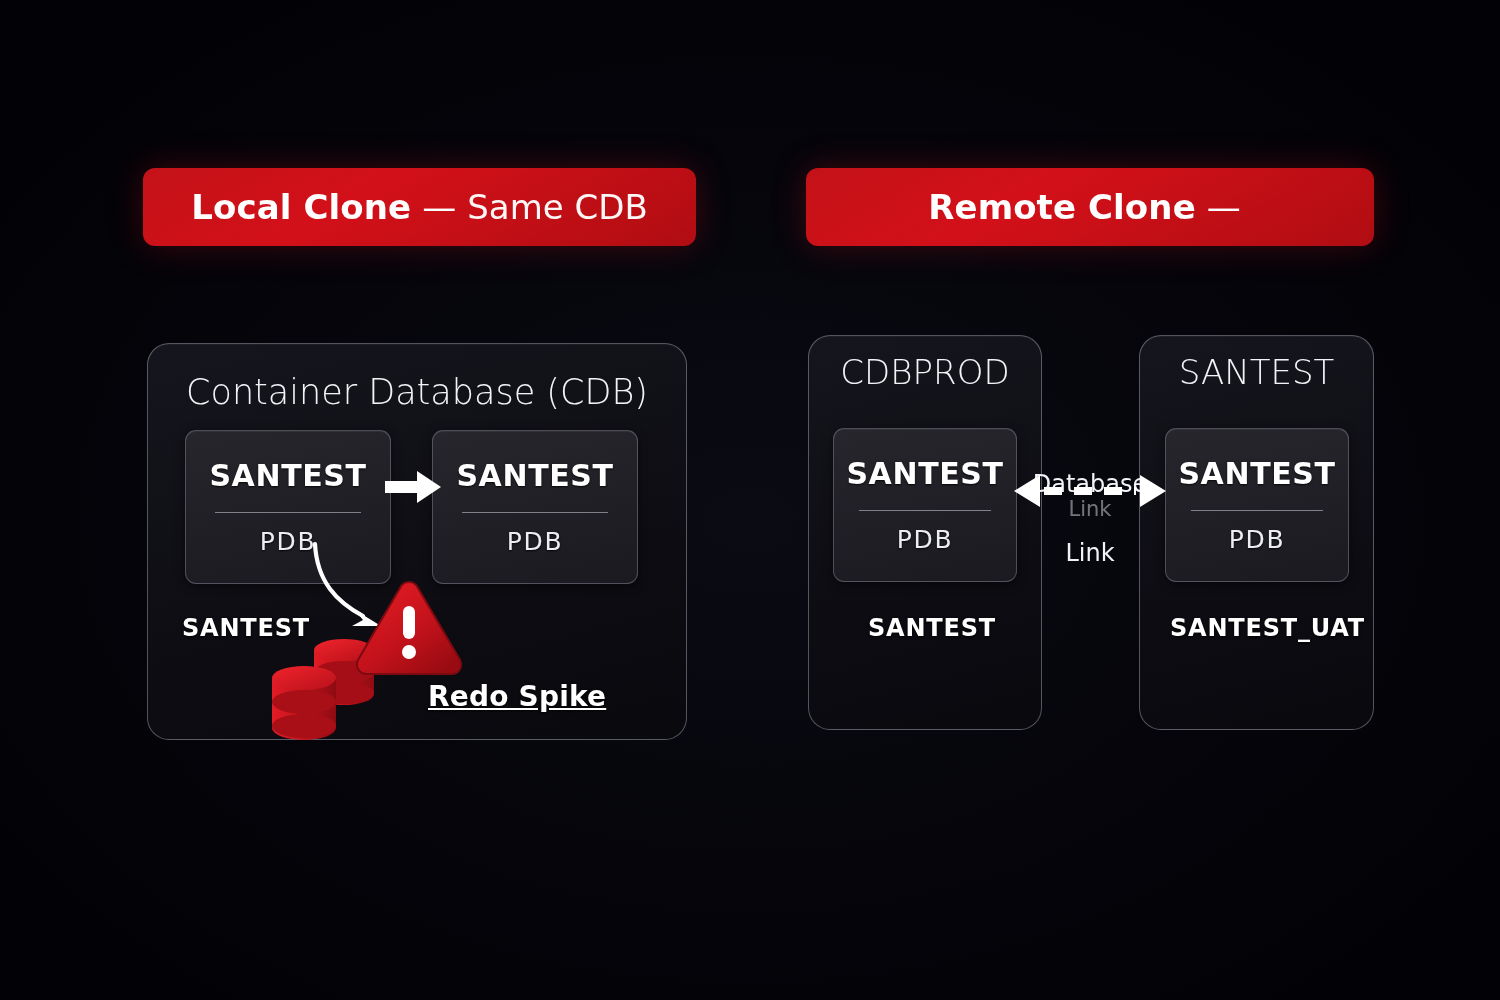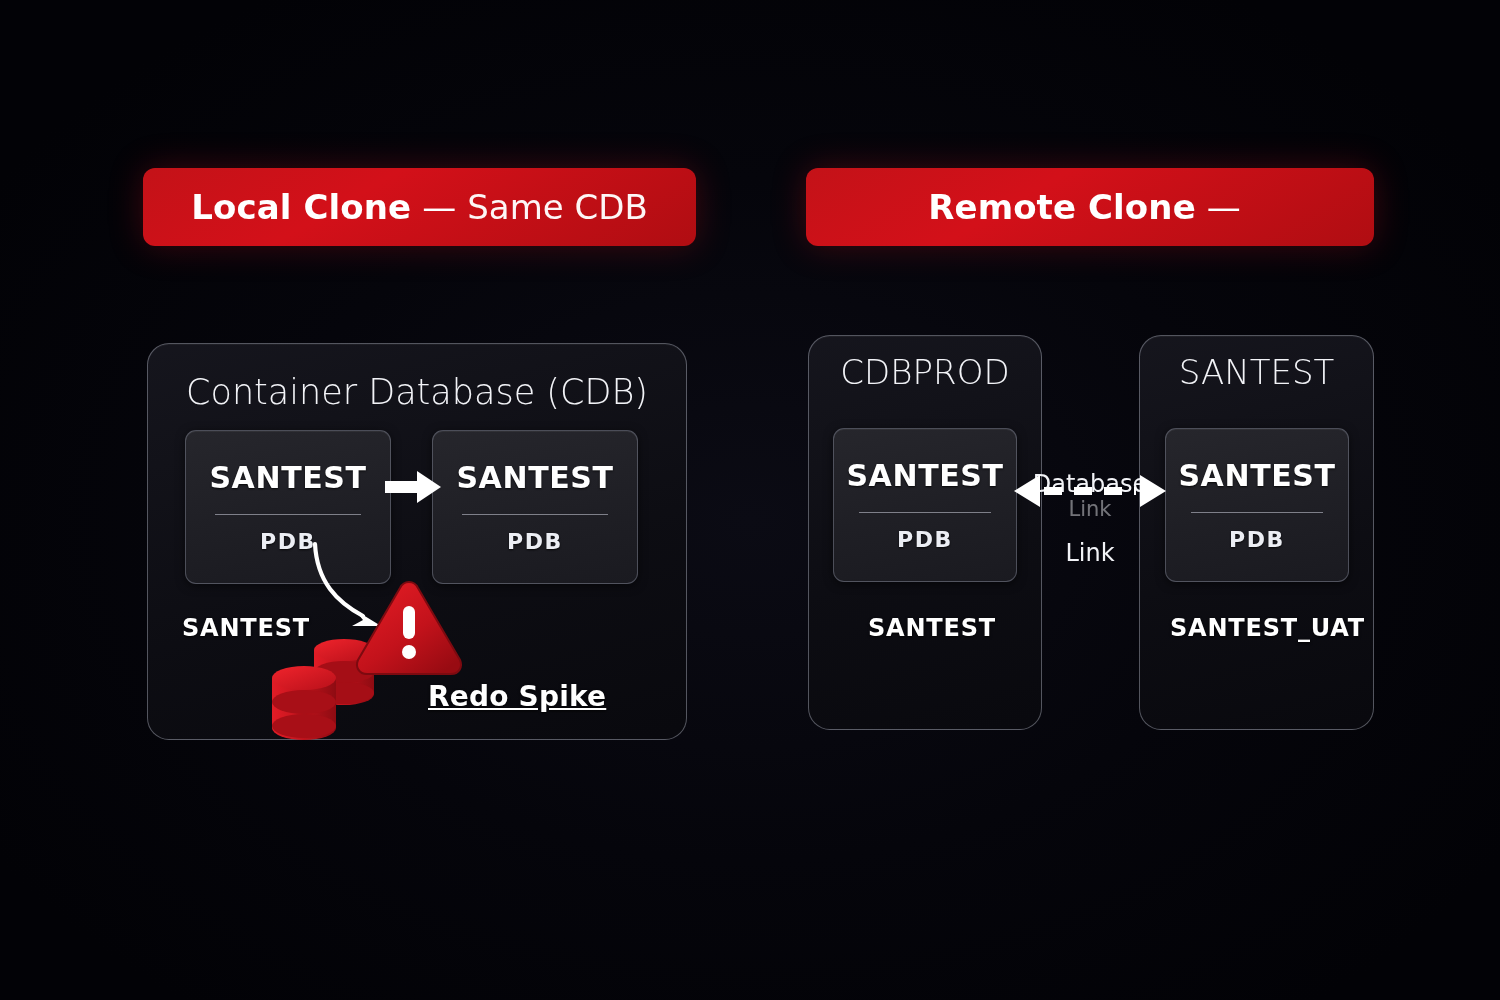--- a/index.html
+++ b/index.html
@@ -94,22 +94,22 @@
     text-shadow: 0 1px 2px rgba(0,0,0,0.8);
   }
   .pdb-rule {
     width: 72%;
     height: 1.4px;
     background: rgba(205,208,220,0.55);
     margin: 19px 0 14px 0;
   }
   .pdb-kind {
     color: #eceef4;
-    font-weight: 700;
-    font-size: 22px;
+    font-weight: 400;
+    font-size: 25px;
     letter-spacing: 1.6px;
     text-shadow: 0 1px 2px rgba(0,0,0,0.8);
   }
   #pdb-local-src { left: 185px; top: 430px; width: 204px; height: 152px; }
   #pdb-local-dst { left: 432px; top: 430px; width: 204px; height: 152px; }
   #pdb-prod      { left: 833px; top: 428px; width: 182px; height: 152px; }
   #pdb-uat       { left: 1165px; top: 428px; width: 182px; height: 152px; }
 
   
   #clone-arrow {

